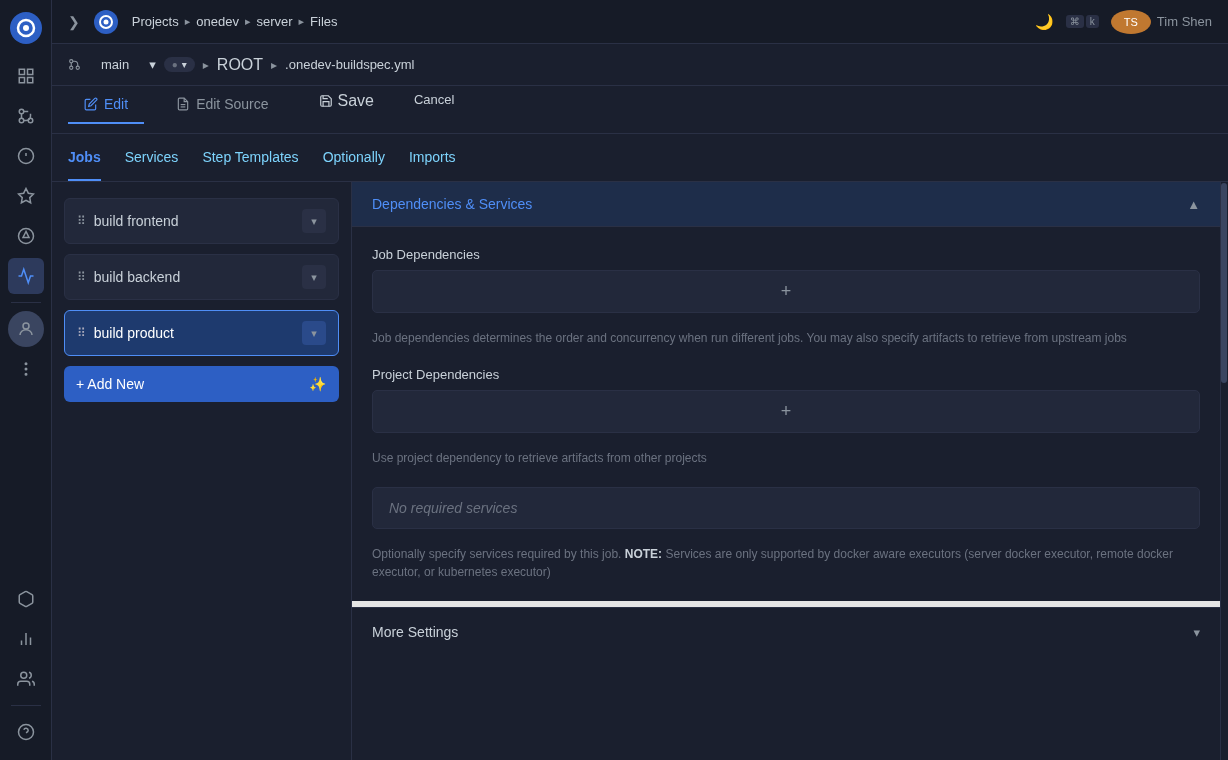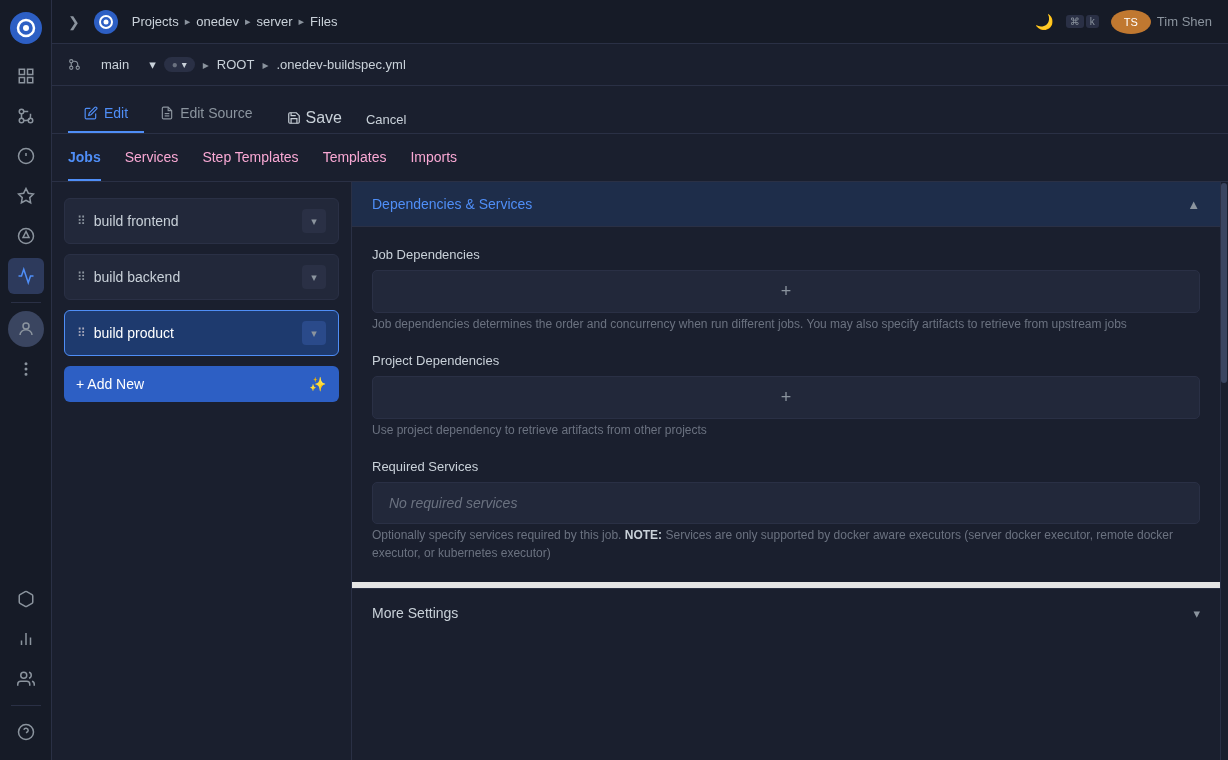--- a/index.html
+++ b/index.html
@@ -154,31 +154,31 @@
       align-items: center;
       gap: 4px;
       cursor: pointer;
       background: #2a3045;
       border-radius: 12px;
       padding: 2px 8px;
       font-size: 12px;
       color: #c9d1d9;
     }
     .path-sep { color: #8b949e; font-size: 12px; }
-    .path-root { color: #c9d1d9; font-size: 13px; cursor: pointer; }
+    .path-root { color: #c9d1d9; font-size: 16px; cursor: pointer; }
     .path-file { color: #c9d1d9; font-size: 13px; }
 
     
     .edit-toolbar {
       height: 48px;
       background: #1a1f2e;
       display: flex;
-      align-items: flex-end;
+      align-items: flex-start;
       padding: 0 16px;
-      gap: 0;
+      gap: 16px;
       border-bottom: 1px solid #2a3045;
     }
     .edit-tab {
       display: flex;
       align-items: center;
       gap: 6px;
       padding: 10px 16px;
       font-size: 14px;
       cursor: pointer;
       color: #8b949e;
@@ -222,21 +222,21 @@
       display: flex;
       align-items: center;
       padding: 0 16px;
       gap: 24px;
       border-bottom: 1px solid #2a3045;
       background: #1a1f2e;
     }
     .jobs-tab {
       font-size: 14px;
       cursor: pointer;
-      color: #f9a8d4;
+      color: #7dd3fc;
       padding: 14px 0;
       border-bottom: 2px solid transparent;
     }
     .jobs-tab.active {
       color: #4f8ef7;
       border-bottom-color: #4f8ef7;
       font-weight: 600;
     }
 
     
@@ -361,21 +361,21 @@
       cursor: pointer;
       color: #8b949e;
       font-size: 18px;
       width: 100%;
     }
 
     .field-desc {
       font-size: 12px;
       color: #6b7280;
       line-height: 1.5;
-      margin-top: 2px;
+      margin-top: 16px;
     }
     .field-desc strong, .field-desc b {
       color: #c9d1d9;
       font-weight: 600;
     }
 
     .services-box {
       background: #22283a;
       border: 1px solid #2a3045;
       border-radius: 5px;
@@ -594,21 +594,21 @@
     </div>
     <div class="toolbar-cancel">Cancel</div>
   </div>
 
   <div style="flex:1;display:flex;flex-direction:column;overflow:hidden;">
 
     <div class="jobs-tabs">
       <div class="jobs-tab active">Jobs</div>
       <div class="jobs-tab">Services</div>
       <div class="jobs-tab">Step Templates</div>
-      <div class="jobs-tab">Templates</div>
+      <div class="jobs-tab">Optionally</div>
       <div class="jobs-tab">Imports</div>
     </div>
 
     <div class="content">
 
       <div class="left-panel">
 
         <div class="job-item">
           <span class="drag-handle">⠿</span>
           <span class="job-name">build frontend</span>
@@ -648,21 +648,20 @@
             <div class="field-desc">Job dependencies determines the order and concurrency when run different jobs. You may also specify artifacts to retrieve from upstream jobs</div>
           </div>
 
           <div>
             <div class="field-label">Project Dependencies</div>
             <button class="add-row-btn">+</button>
             <div class="field-desc">Use project dependency to retrieve artifacts from other projects</div>
           </div>
 
           <div>
-            <div class="field-label">Required Services</div>
             <div class="services-box">No required services</div>
             <div class="field-desc">
               <span>Optionally specify services required by this job. </span><strong>NOTE:</strong><span> Services are only supported by docker aware executors (server docker executor, remote docker executor, or kubernetes executor)</span>
             </div>
           </div>
         </div>
 
         <div class="more-settings-header">
           <span class="more-settings-title">More Settings</span>
           <span style="color:#8b949e;font-size:13px;">▾</span>

